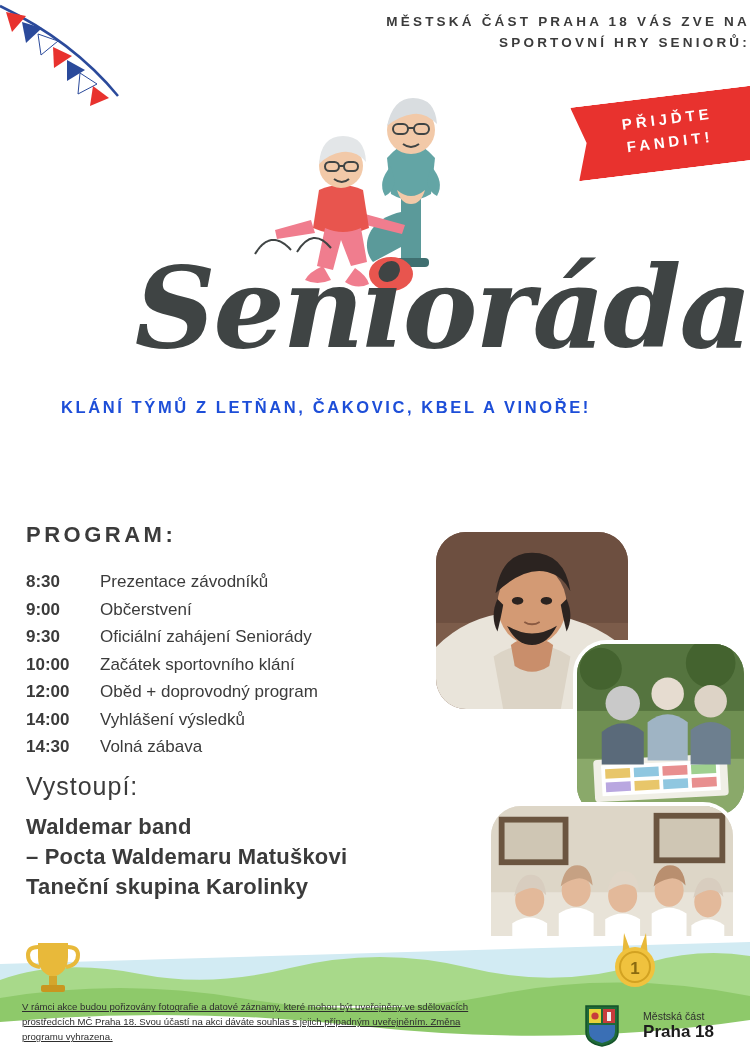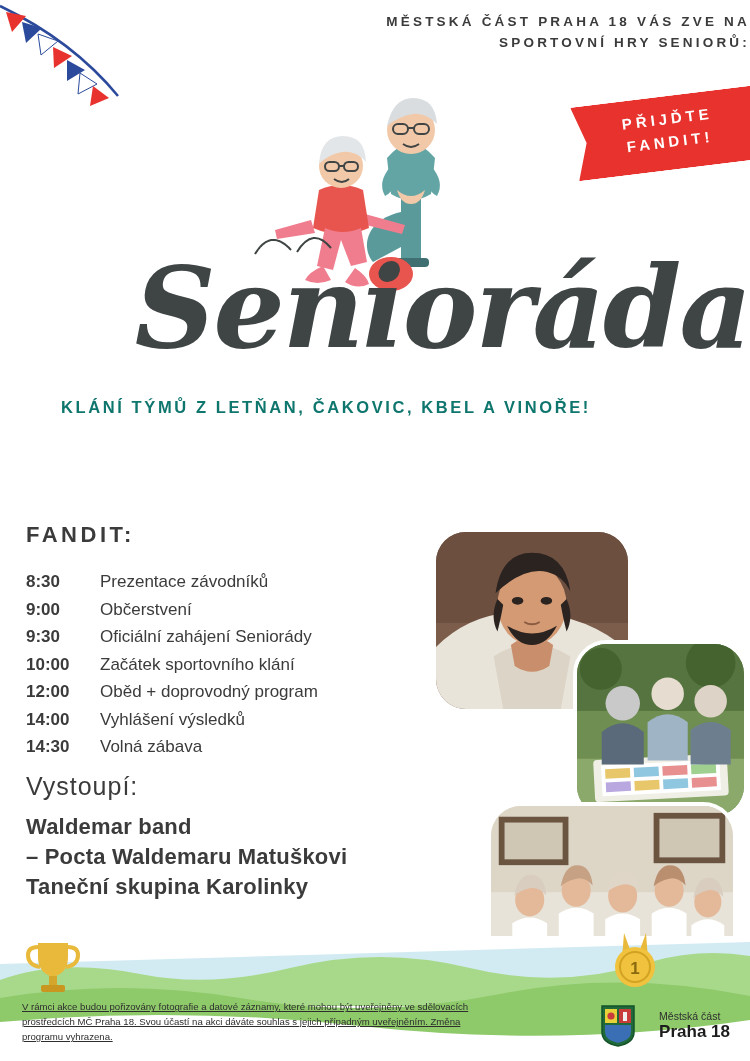--- a/index.html
+++ b/index.html
@@ -96,21 +96,21 @@
   
   .subtitle {
     position: absolute;
     left: 0;
     top: 398px;
     width: 652px;
     text-align: center;
     font-size: 16.5px;
     font-weight: bold;
     letter-spacing: 2.6px;
-    color: #0f766e;
+    color: #1d4ed8;
   }
 
   
   .dateline {
     position: absolute;
     left: 0;
     top: 458px;
     width: 750px;
     text-align: center;
     font-family: "DejaVu Serif", serif;
@@ -221,21 +221,21 @@
     bottom: 16px;
     width: 470px;
     font-size: 9.6px;
     line-height: 1.55;
     color: #2e2e2e;
     text-decoration: underline;
   }
 
   .footer-logo {
     position: absolute;
-    right: 20px;
+    right: 36px;
     bottom: 14px;
     display: flex;
     align-items: center;
     gap: 24px;
   }
   .footer-logo .crest {
     width: 34px;
     height: 42px;
   }
   .footer-logo .labels {
@@ -330,21 +330,21 @@
     <ellipse cx="176" cy="212" rx="22" ry="17" fill="#e8554e"></ellipse>
     <path d="M40 192 q16 -26 36 -4" stroke="#3f4444" stroke-width="2" fill="none" stroke-dasharray="1 0"></path>
     <path d="M82 190 q16 -26 34 -4" stroke="#3f4444" stroke-width="2" fill="none"></path>
   </svg>
 
   <div class="title-script">Senioráda</div>
 
   <div class="subtitle">KLÁNÍ TÝMŮ Z LETŇAN, ČAKOVIC, KBEL A VINOŘE!</div>
 
 
-  <div class="program-heading">FANDIT:</div>
+  <div class="program-heading">PROGRAM:</div>
   <div class="program-list">
     <div class="program-row">
       <span class="program-time">8:30</span>
       <span class="program-text">Prezentace závodníků</span>
     </div>
     <div class="program-row">
       <span class="program-time">9:00</span>
       <span class="program-text">Občerstvení</span>
     </div>
     <div class="program-row">

